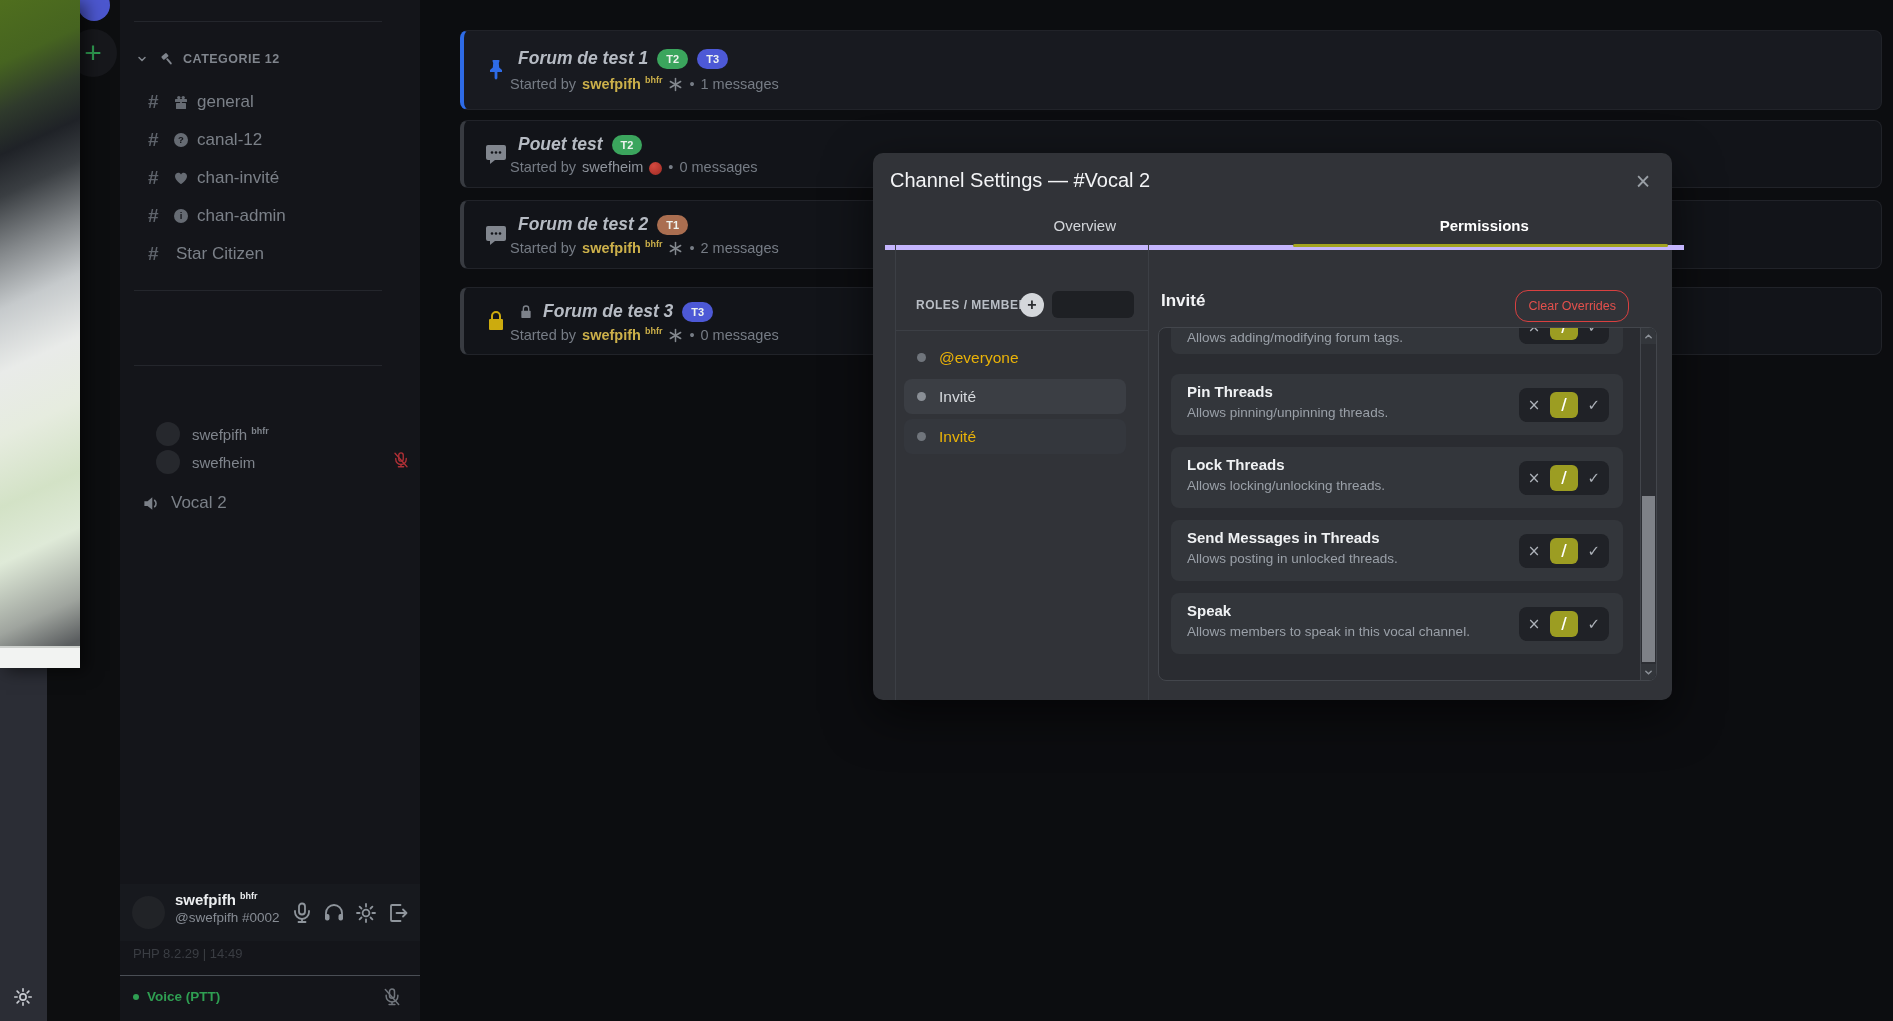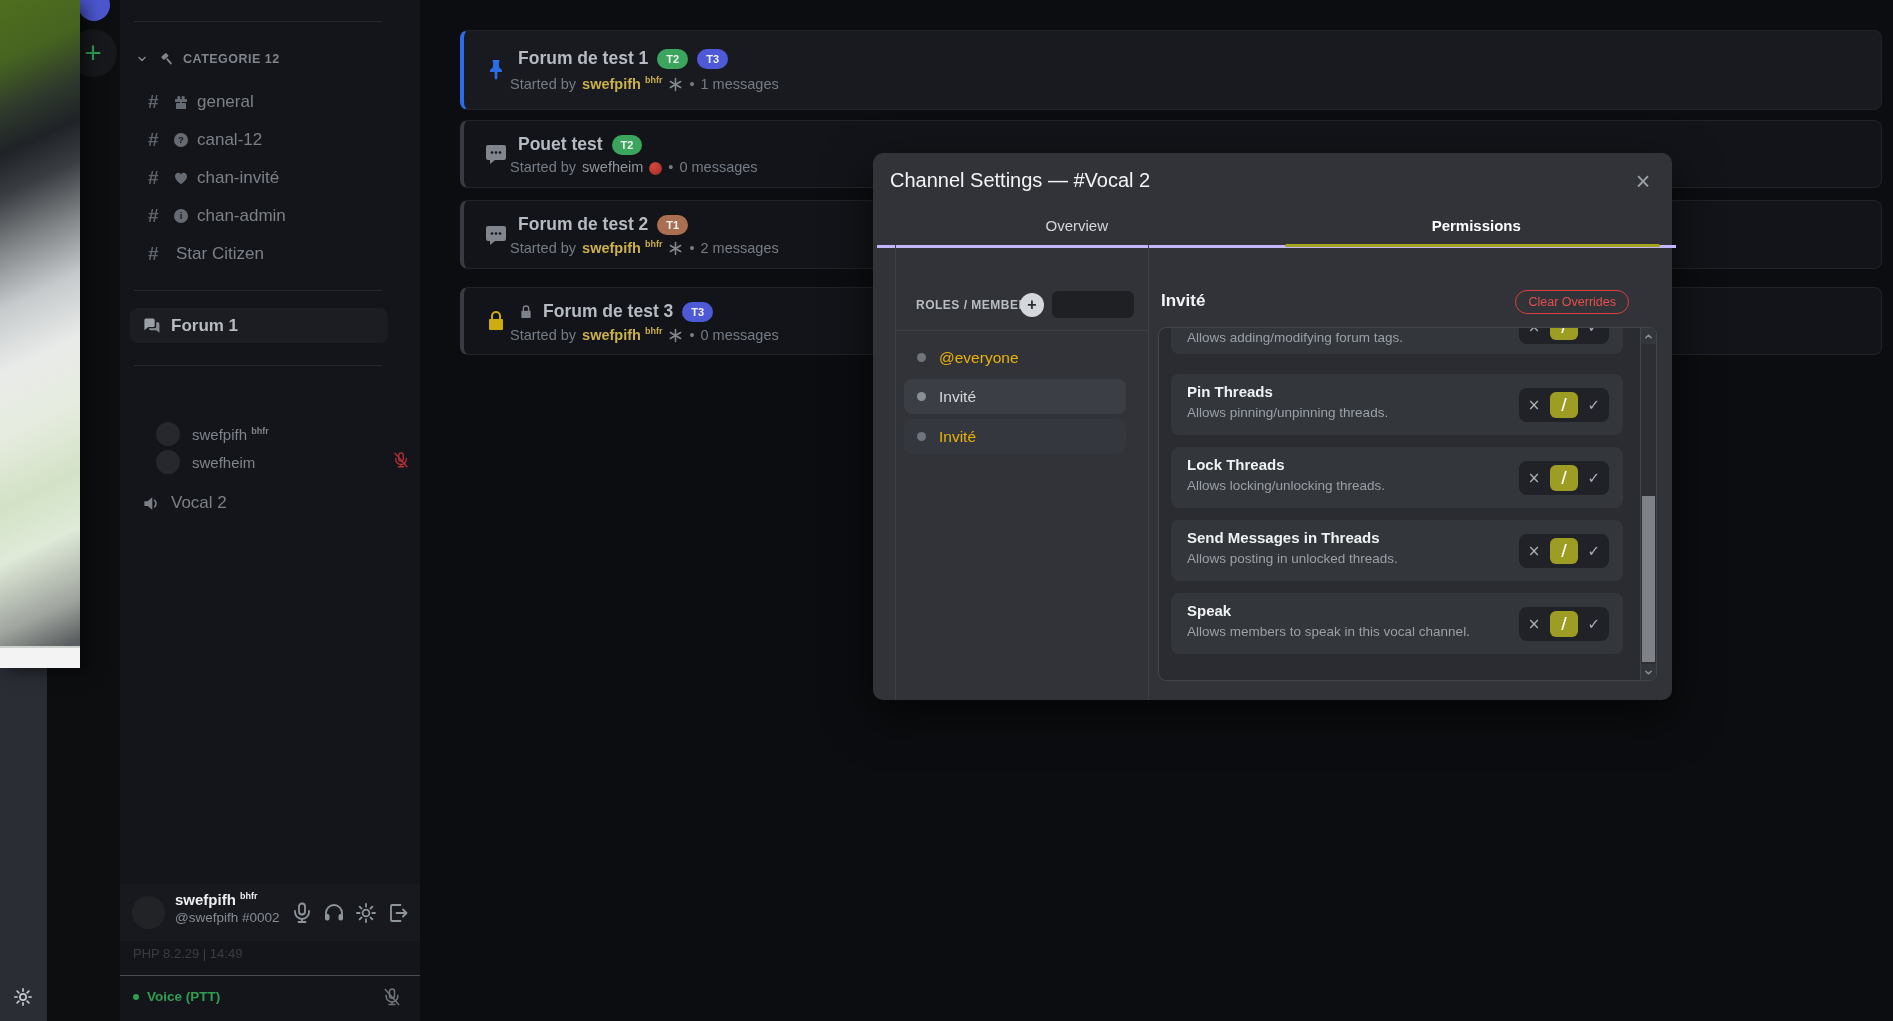--- a/index.html
+++ b/index.html
@@ -58,56 +58,56 @@
   .voice-dot{width:6px;height:6px;border-radius:50%;background:#2f9e52;}
   .voice-label{margin-left:8px;font-size:13.5px;font-weight:700;color:#2f9e52;}
   .voice-muted{position:absolute;left:262px;top:987px;width:20px;height:20px;color:#70757c;cursor:pointer;}
 
   
   .post{position:absolute;left:460px;width:1417px;background:#121419;border:1px solid #212329;border-left:4px solid #383b41;border-radius:8px;cursor:pointer;z-index:1;}
   .post.pinned{background:#181a20;border-left-color:#2e6be6;}
   .post-icon{position:absolute;left:20px;top:50%;transform:translateY(-50%);width:24px;height:24px;}
   .pt-row{position:absolute;left:54px;top:13px;display:flex;align-items:center;gap:9px;}
   .post.pinned .pt-row{top:17px;}
-  .pt-title{font-size:17.5px;font-weight:700;color:#b6bbc3;}
+  .pt-title{font-size:17.5px;font-weight:700;color:#b6bbc3;font-style:italic;}
   .badge{height:20px;padding:0 9px;border-radius:10px;font-size:11px;font-weight:700;color:#eef3ef;display:flex;align-items:center;}
   .b-green{background:#3ba55d;}.b-indigo{background:#4d59d6;}.b-copper{background:#aa6e50;}
   .pm-row{position:absolute;left:46px;top:38px;display:flex;align-items:flex-end;gap:6px;font-size:14.5px;color:#767c85;}
   .post.pinned .pm-row{top:44px;}
   .author-gold{color:#ccb04a;font-weight:600;}
   .author-gray{color:#8f949c;}
   .pm-row sup{font-size:9px;font-weight:700;}
   .snow{width:15px;height:15px;color:#84898f;}
   .red-emoji{width:13px;height:13px;border-radius:50%;background:radial-gradient(circle at 35% 30%,#d4493f,#9e2b24);}
   .title-lock{width:16px;height:16px;color:#7d828a;}
 
   
   .modal{position:absolute;left:873px;top:153px;width:799px;height:547px;background:#313338;border-radius:10px;box-shadow:0 16px 48px rgba(0,0,0,.6);z-index:50;}
   .m-title{position:absolute;left:17px;top:0;height:55px;line-height:55px;font-size:20px;font-weight:400;color:#f3f4f6;}
   .m-close{position:absolute;right:14px;top:13px;width:30px;height:30px;color:#9aa0a6;font-size:25px;line-height:30px;text-align:center;cursor:pointer;}
-  .tabbar{position:absolute;left:4px;top:55px;width:100%;height:37px;border-bottom:3px solid #c4b5fd;display:flex;}
+  .tabbar{position:absolute;left:12px;top:55px;width:100%;height:37px;border-bottom:5px solid #c4b5fd;display:flex;}
   .tab{flex:1;text-align:center;line-height:36px;font-size:15px;color:#d3d6da;cursor:pointer;position:relative;}
   .tab.active{color:#ffffff;font-weight:600;}
   .tab.active::after{content:"";position:absolute;left:8px;right:16px;bottom:-2px;height:3px;background:#a3a420;border-radius:2px;}
 
   .roles-panel{position:absolute;left:22px;top:92px;width:252px;height:455px;border-left:1px solid #3c3f45;border-right:1px solid #3c3f45;}
   .r-head-label{position:absolute;left:20px;top:53px;font-size:12px;font-weight:700;letter-spacing:.5px;color:#b9bec5;}
   .r-add{position:absolute;left:124px;top:48px;width:24px;height:24px;border-radius:50%;background:#d4d7db;color:#2b2d31;font-size:16px;font-weight:700;display:flex;align-items:center;justify-content:center;cursor:pointer;}
   .r-search{position:absolute;left:156px;top:46px;width:82px;height:27px;background:#1e2024;border:none;border-radius:6px;outline:none;color:#d6d9dd;font-size:13px;padding:0 8px;box-sizing:border-box;}
   .r-div{position:absolute;left:0;top:85px;width:100%;height:1px;background:#3c3f45;}
   .role-row{position:absolute;left:8px;width:222px;height:35px;display:flex;align-items:center;border-radius:8px;cursor:pointer;}
   .role-row .rdot{width:9px;height:9px;border-radius:50%;background:#70757c;margin-left:13px;}
   .role-row .rname{margin-left:13px;font-size:15.5px;color:#eab308;}
   .role-sel1{background:#3b3e44;}
   .role-sel1 .rname{color:#d6d9dd;}.role-sel1 .rdot{background:#8a8f96;}
   .role-sel2{background:#34373d;}
 
   .perm-panel{position:absolute;left:274px;top:92px;width:525px;height:455px;}
   .p-title{position:absolute;left:14px;top:46px;font-size:17px;font-weight:700;color:#f2f3f5;}
-  .clear-btn{position:absolute;right:43px;top:45px;height:24px;padding:0 12px;border:1px solid #d94040;border-radius:13px;background:transparent;color:#e4504c;font-size:12.5px;line-height:22px;font-family:"Liberation Sans",sans-serif;cursor:pointer;}
+  .clear-btn{position:absolute;right:43px;top:45px;height:32px;padding:0 12px;border:1px solid #d94040;border-radius:13px;background:transparent;color:#e4504c;font-size:12.5px;line-height:22px;font-family:"Liberation Sans",sans-serif;cursor:pointer;}
   .perm-box{position:absolute;left:11px;top:82px;width:499px;height:354px;border:1px solid #43464c;border-radius:8px;background:#2a2c31;overflow:hidden;box-sizing:border-box;}
   .perm-row{position:absolute;left:12px;width:452px;height:61px;background:#33363b;border-radius:8px;}
   .perm-name{position:absolute;left:16px;top:9px;font-size:15px;font-weight:700;color:#eff1f3;}
   .perm-desc{position:absolute;left:16px;top:31px;font-size:13.5px;color:#9aa0a8;}
   .perm-row.partial{top:-28px;height:54px;}
   .perm-row.partial .perm-desc{top:30px;}
   .toggle{position:absolute;right:14px;top:50%;transform:translateY(-50%);width:90px;height:34px;background:#202227;border-radius:8px;display:flex;align-items:center;justify-content:space-around;}
   .seg{width:29px;text-align:center;color:#aeb3ba;font-size:15px;font-family:"DejaVu Sans",sans-serif;cursor:pointer;line-height:26px;}
   .seg.neutral{width:28px;height:26px;background:#9c9d22;border-radius:6px;color:#ffffff;font-weight:600;}
   .vscroll{position:absolute;right:0;top:0;width:16px;height:100%;background:#2c2e33;border-left:1px solid #43464c;box-sizing:border-box;}
@@ -197,27 +197,20 @@
         </svg>
       <span class="clabel">chan-admin</span>
     </div>
     <div class="chan" style="top:235px">
       <span class="hash">#</span>
       <span class="clabel">Star Citizen</span>
     </div>
 
     <div class="sb-div" style="top:290px"></div>
 
-    <div class="pill-box" style="top:308px">
-      <svg class="picon" viewBox="0 0 24 24" fill="currentColor">
-          <path d="M3 3h11a2 2 0 0 1 2 2v7a2 2 0 0 1-2 2H8l-5 4V5a2 2 0 0 1 2-2z"></path>
-          <path opacity=".85" d="M18 8h2a2 2 0 0 1 2 2v11l-4-3h-7a2 2 0 0 1-2-2v-0.5h7a2 2 0 0 0 2-2z"></path>
-        </svg>
-      <span class="plabel">Forum 1</span>
-    </div>
 
     <div class="sb-div" style="top:365px"></div>
 
 
     <div class="member" style="top:420px">
       <div class="avatar"></div>
       <span class="mname"><span>swefpifh</span> <sup>bhfr</sup></span>
     </div>
     <div class="member" style="top:448px">
       <div class="avatar"></div>

